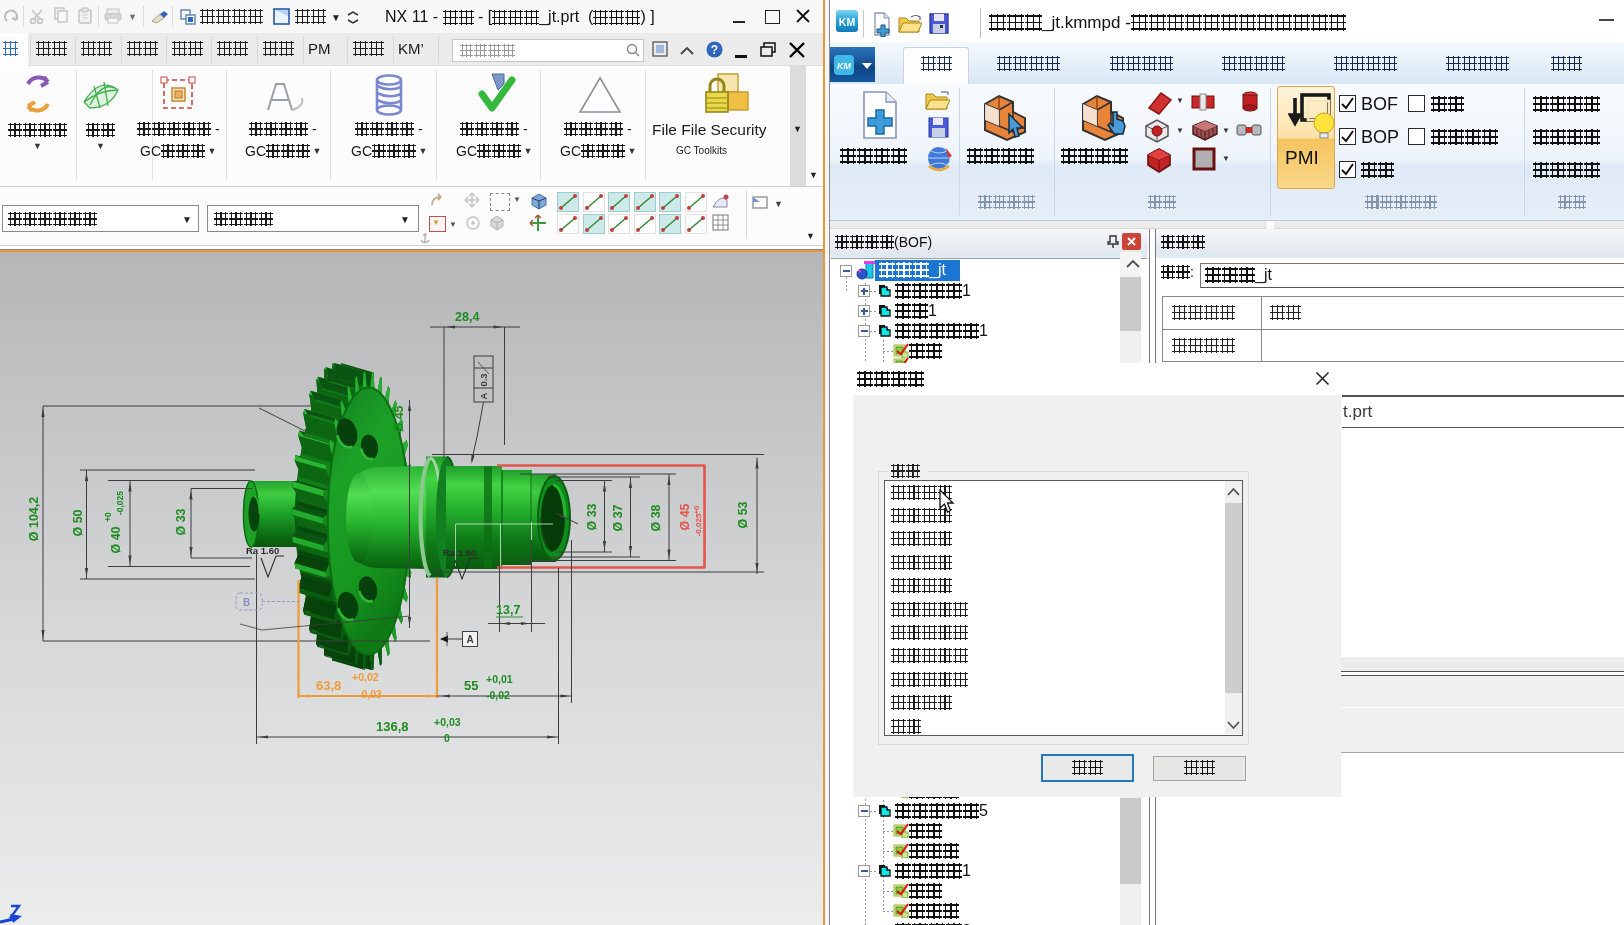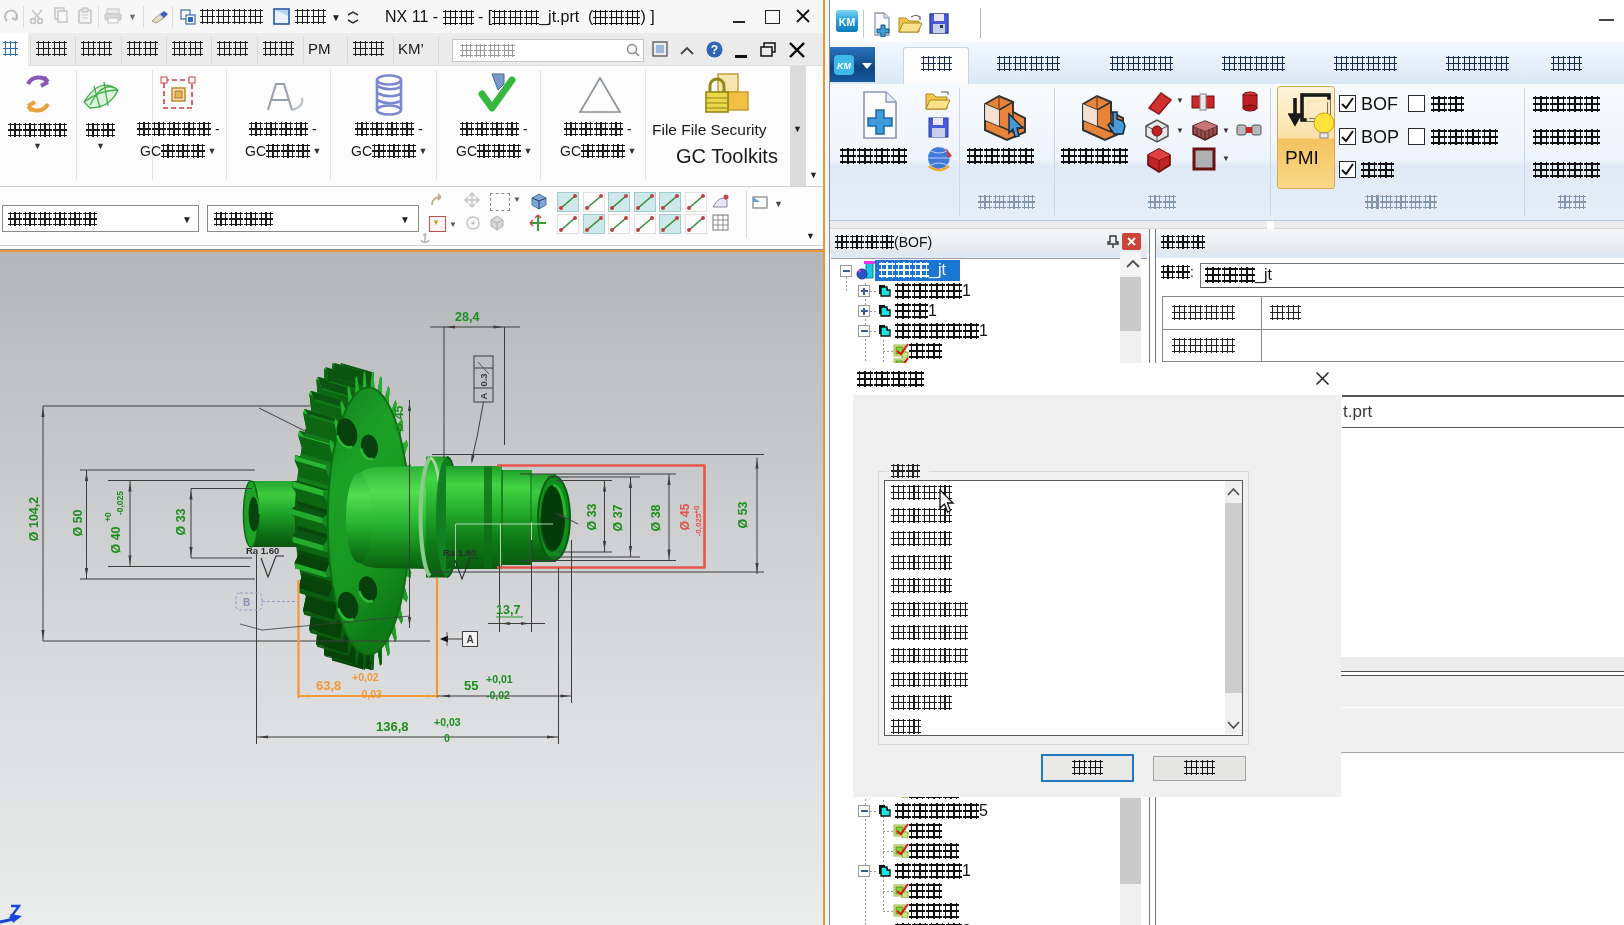--- a/index.html
+++ b/index.html
@@ -279,21 +279,21 @@
       <b style="font-size:14px;color:#1a1a1a">&nbsp;-</b>
     </div>
 <div class="row" style="left:560px;top:144px">
       <b style="font-size:14px;color:#1a1a1a">GC</b>
       <i class="z" style="width:14px;height:14px;color:#1a1a1a;margin-right:1px"></i>
       <i class="z" style="width:14px;height:14px;color:#1a1a1a;margin-right:1px"></i>
       <i class="z" style="width:14px;height:14px;color:#1a1a1a;margin-right:0px"></i>
       <b style="font-size:9px;color:#333">&nbsp;▼</b>
     </div>
 <div style="position:absolute;left:652px;top:122px;white-space:nowrap;font-size:15.5px;color:#1a1a1a;line-height:1;">File File Security</div>
-<div style="position:absolute;left:676px;top:146px;white-space:nowrap;font-size:20px;color:#1a1a1a;line-height:1;">GC Toolkits</div>
+<div style="position:absolute;left:676px;top:146px;white-space:nowrap;font-size:10px;color:#1a1a1a;line-height:1;">GC Toolkits</div>
 <div style="position:absolute;left:790px;top:66px;width:16px;height:120px;background:#dcdcdc"></div>
 <div style="position:absolute;left:793px;top:125px;white-space:nowrap;font-size:9px;color:#222;line-height:1;">▼</div>
 <div style="position:absolute;left:809px;top:171px;white-space:nowrap;font-size:9px;color:#222;line-height:1;">▼</div>
 <div style="position:absolute;left:0px;top:187px;width:826px;height:59px;background:#fcfcfc;border-bottom:1px solid #d2d2d2"></div>
 <div style="position:absolute;left:2px;top:205px;width:197px;height:27px;background:#fff;border:1px solid #8a8a8a"></div>
 <div class="row" style="left:8px;top:212px">
       <i class="z" style="width:14px;height:14px;color:#1a1a1a;margin-right:1px"></i>
       <i class="z" style="width:14px;height:14px;color:#1a1a1a;margin-right:1px"></i>
       <i class="z" style="width:14px;height:14px;color:#1a1a1a;margin-right:1px"></i>
       <i class="z" style="width:14px;height:14px;color:#1a1a1a;margin-right:1px"></i>
@@ -816,20 +816,38 @@
       <path d="M1 18 L5 9 L24 9 L20 18 Z" fill="#fae28c" stroke="#a8861e"></path>
       <path d="M13 3 Q 18 0 22 3 L22 6" fill="none" stroke="#555" stroke-width="1.2"></path>
     </svg>
 <svg class="ab" style="left:99px;top:13px" width="20" height="21">
       <path d="M1 1 L19 1 L19 20 L1 20 Z" fill="#4a5ad8" stroke="#2a3a98" stroke-width="1.3"></path>
       <rect x="5" y="1" width="10" height="7" fill="#e8e8f8"></rect>
       <rect x="4" y="11" width="12" height="9" fill="#c8d0e8"></rect>
       <rect x="11" y="12" width="3" height="3" fill="#333"></rect>
     </svg>
 <div style="position:absolute;left:150px;top:8px;width:1px;height:30px;background:#b8b8b8"></div>
+<div class="row" style="left:159px;top:14px">
+      <i class="z" style="width:17px;height:17px;color:#111;margin-right:1px"></i>
+      <i class="z" style="width:17px;height:17px;color:#111;margin-right:1px"></i>
+      <i class="z" style="width:17px;height:17px;color:#111;margin-right:0px"></i>
+      <b style="font-size:17px;color:#111">_jt.kmmpd - </b>
+      <i class="z" style="width:17px;height:17px;color:#111;margin-right:1px"></i>
+      <i class="z" style="width:17px;height:17px;color:#111;margin-right:1px"></i>
+      <i class="z" style="width:17px;height:17px;color:#111;margin-right:1px"></i>
+      <i class="z" style="width:17px;height:17px;color:#111;margin-right:1px"></i>
+      <i class="z" style="width:17px;height:17px;color:#111;margin-right:1px"></i>
+      <i class="z" style="width:17px;height:17px;color:#111;margin-right:1px"></i>
+      <i class="z" style="width:17px;height:17px;color:#111;margin-right:1px"></i>
+      <i class="z" style="width:17px;height:17px;color:#111;margin-right:1px"></i>
+      <i class="z" style="width:17px;height:17px;color:#111;margin-right:1px"></i>
+      <i class="z" style="width:17px;height:17px;color:#111;margin-right:1px"></i>
+      <i class="z" style="width:17px;height:17px;color:#111;margin-right:1px"></i>
+      <i class="z" style="width:17px;height:17px;color:#111;margin-right:0px"></i>
+    </div>
 <div style="position:absolute;left:769px;top:19px;width:15px;height:2px;background:#444"></div>
 <div style="position:absolute;left:0px;top:42px;width:795px;height:42px;background:linear-gradient(#f4f9fe,#d9e7f5)"></div>
 <svg class="ab" style="left:0px;top:47px" width="45" height="35">
 <rect x="0" y="0" width="45" height="35" fill="url(#kmb)"></rect>
 <defs>
         <linearGradient id="kmb" x1="0" y1="0" x2="0" y2="1">
           <stop offset="0" stop-color="#2a73bd"></stop>
           <stop offset="0.5" stop-color="#14508f"></stop>
           <stop offset="0.55" stop-color="#0e4580"></stop>
           <stop offset="1" stop-color="#1458a0"></stop>

